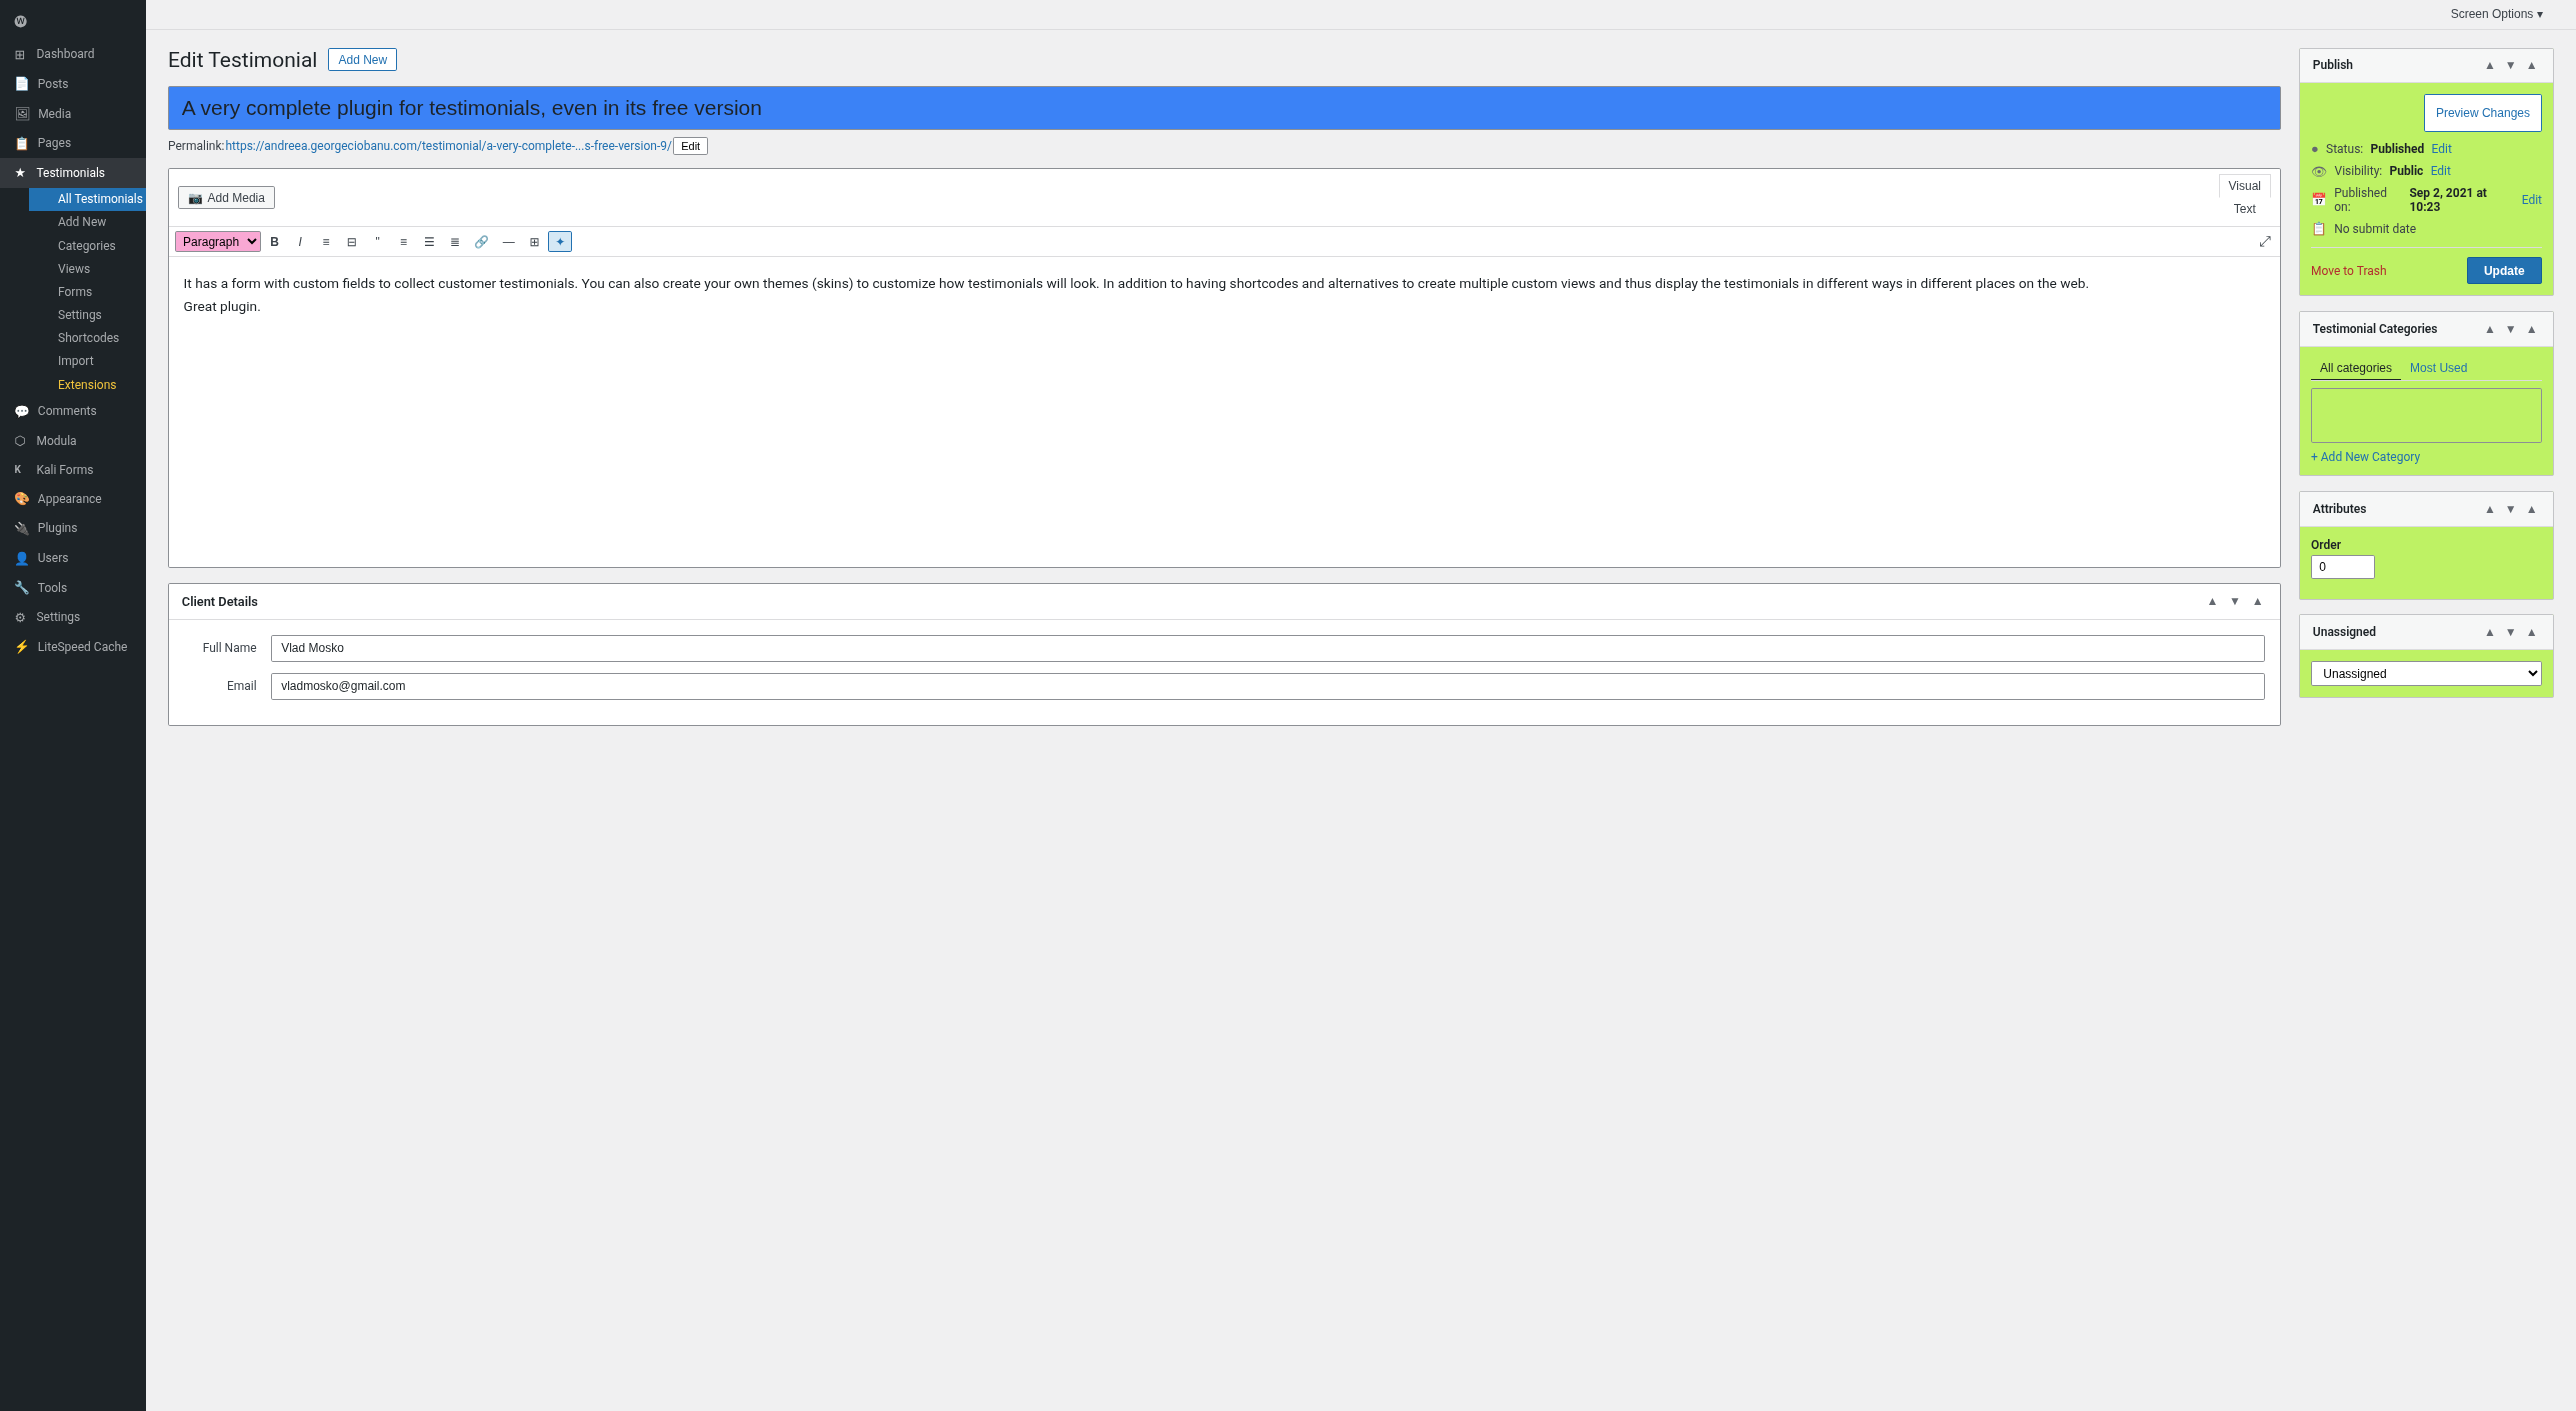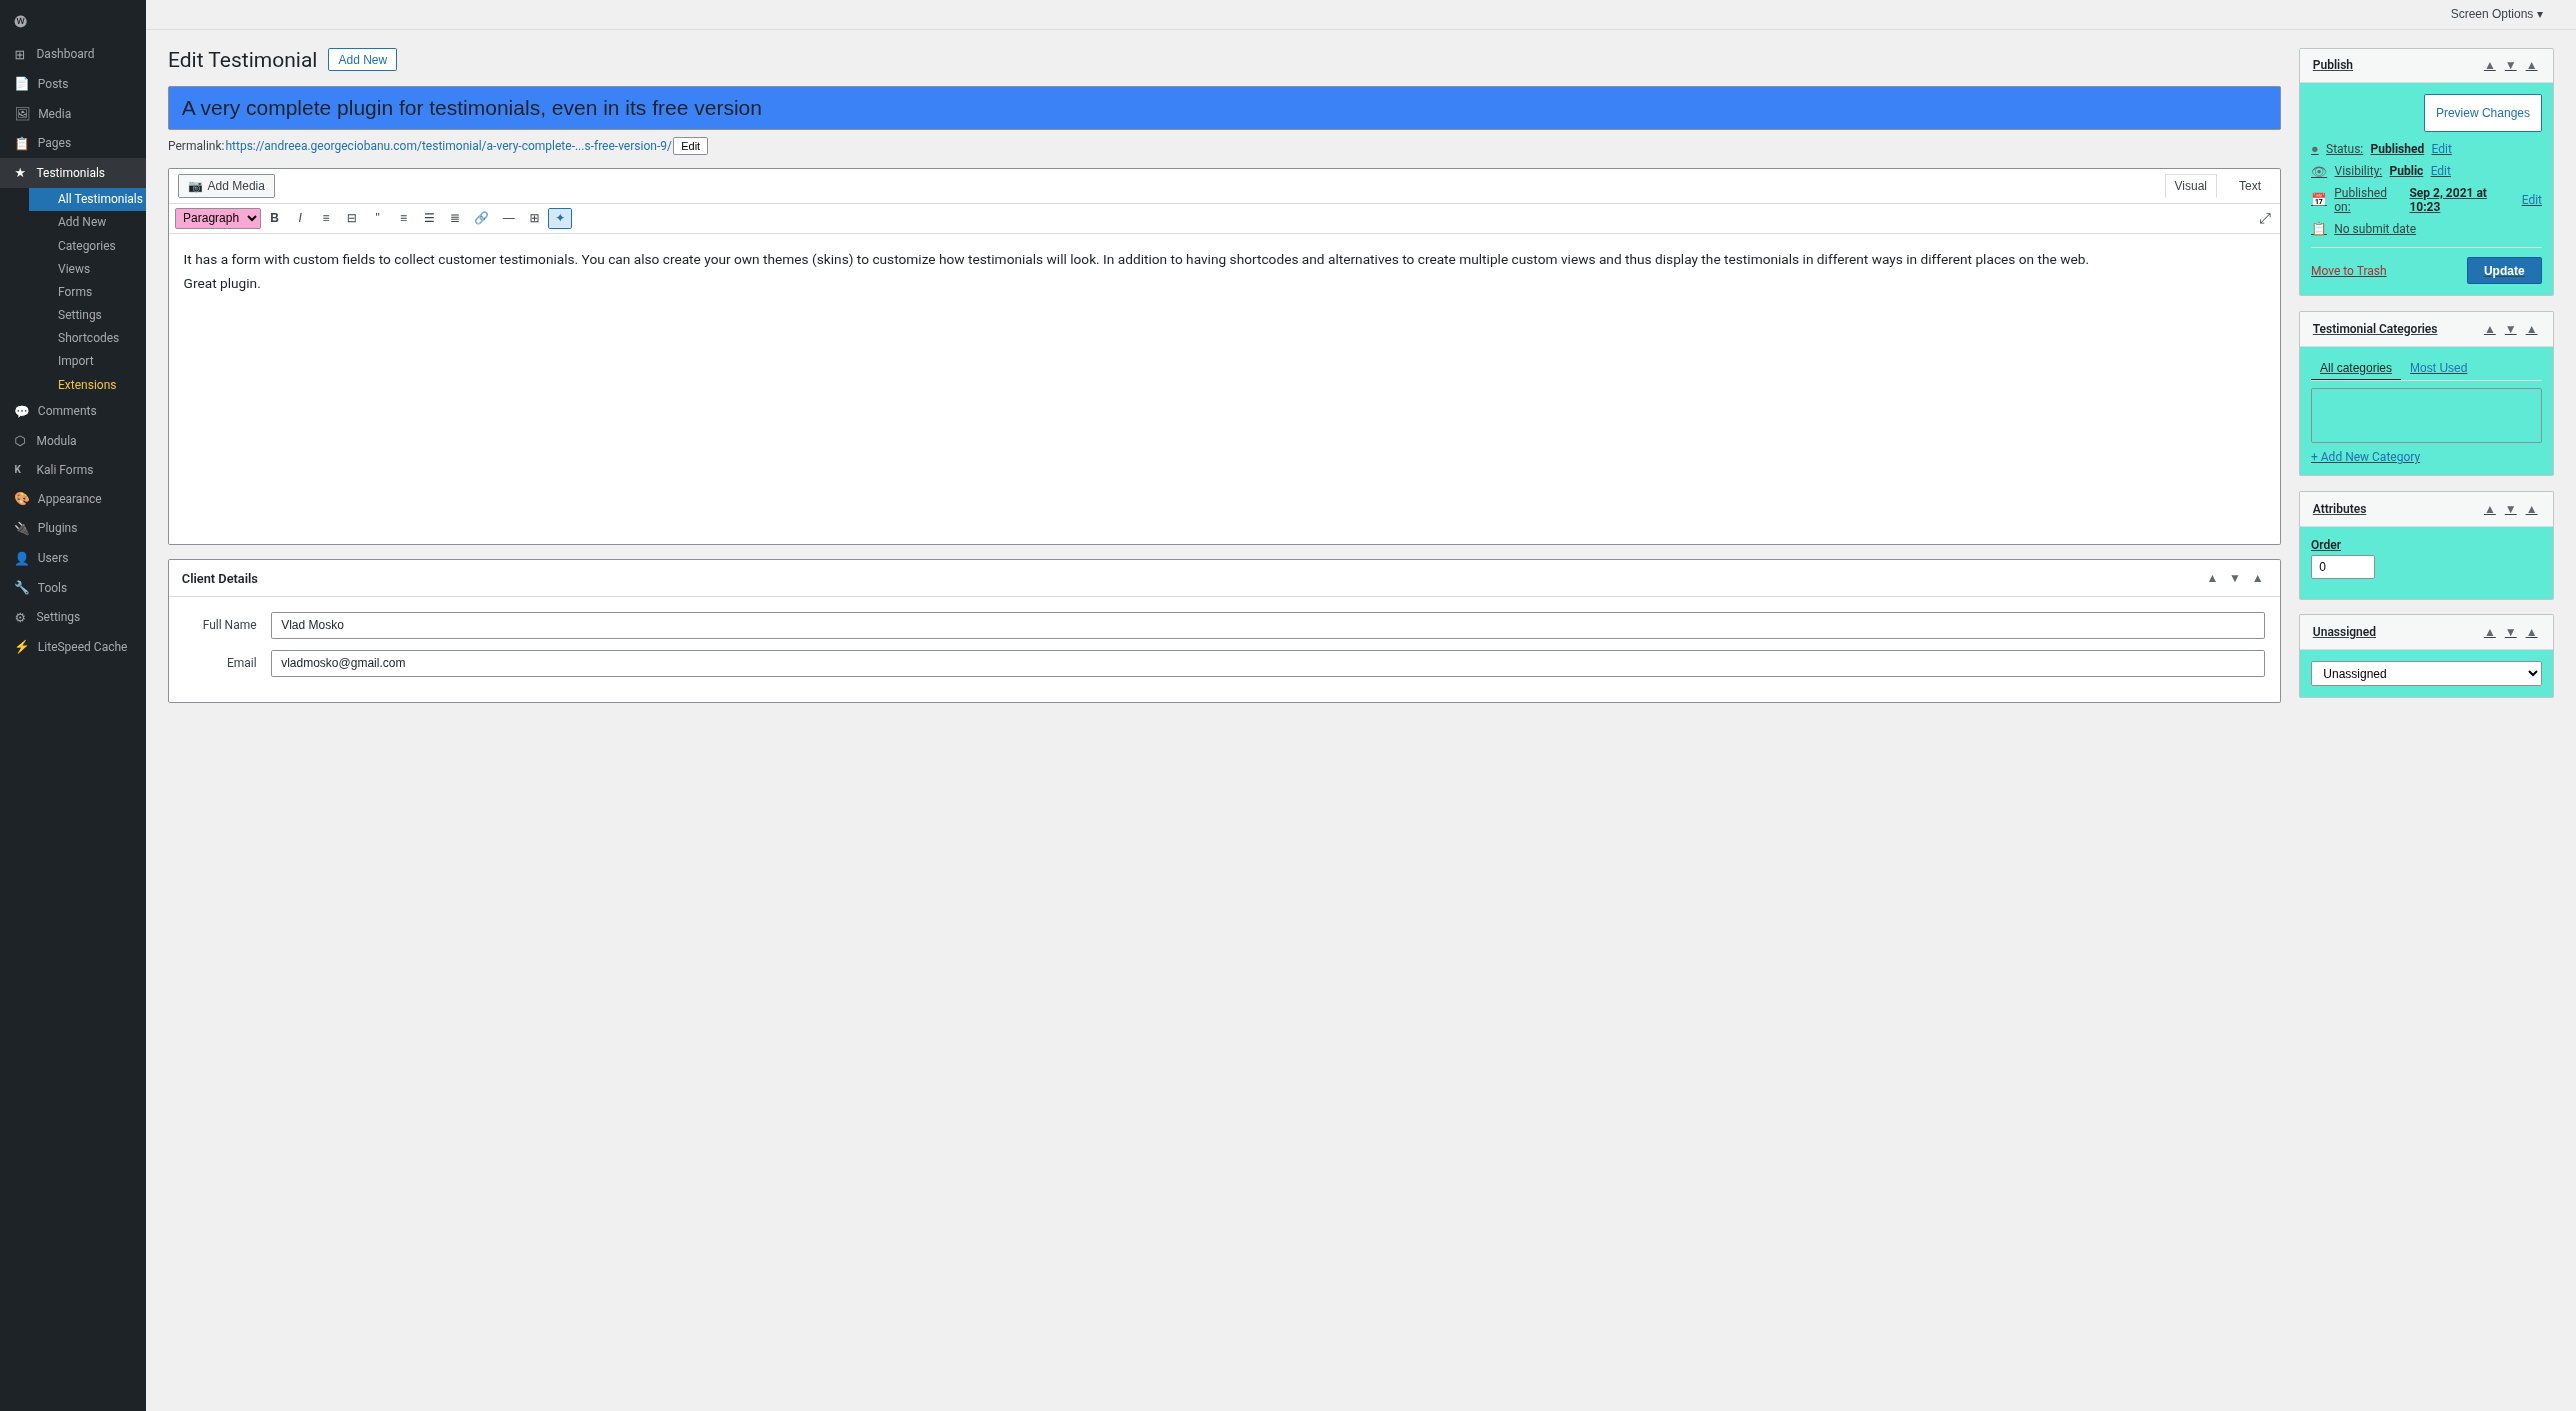--- a/index.html
+++ b/index.html
@@ -148,21 +148,22 @@
       font-size: 12px;
       cursor: pointer;
       border-radius: 1.8px;
       display: flex;
       align-items: center;
       gap: 4.6px;
       color: #3c434a;
     }
     .visual-text-tabs {
       display: flex;
-      gap: 12px;
+      gap: 0;
+      flex-direction: column;
     }
     .vt-tab {
       padding: 3.6px 9px;
       cursor: pointer;
       font-size: 12px;
       border: 0.9px solid transparent;
       color: #3c434a;
       background: none;
     }
     .vt-tab.active {
@@ -280,25 +281,24 @@
     
     #right-sidebar {
       width: 255px;
       flex-shrink: 0;
       display: flex;
       flex-direction: column;
       gap: 0;
     }
 
     .sidebar-panel {
-      background: #5eead4;
+      background: #bef264;
       border: 0.9px solid #c3c4c7;
       border-radius: 1.8px;
       margin-bottom: 14.6px;
-      text-decoration: underline;
     }
     .sidebar-panel-header {
       padding: 9px 12.8px;
       border-bottom: 0.9px solid #dcdcde;
       display: flex;
       align-items: center;
       justify-content: space-between;
       font-size: 12px;
       font-weight: 600;
       color: #1d2327;

